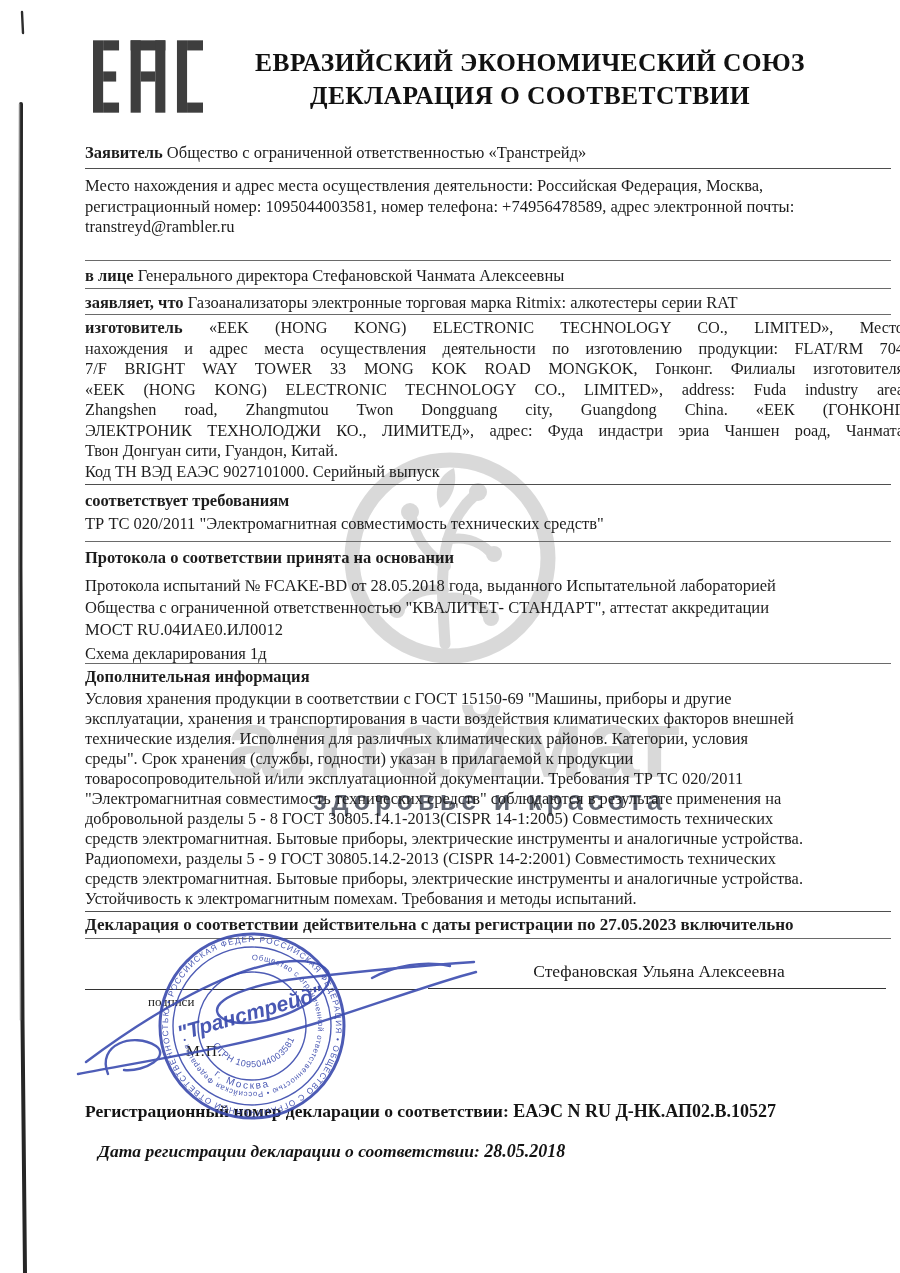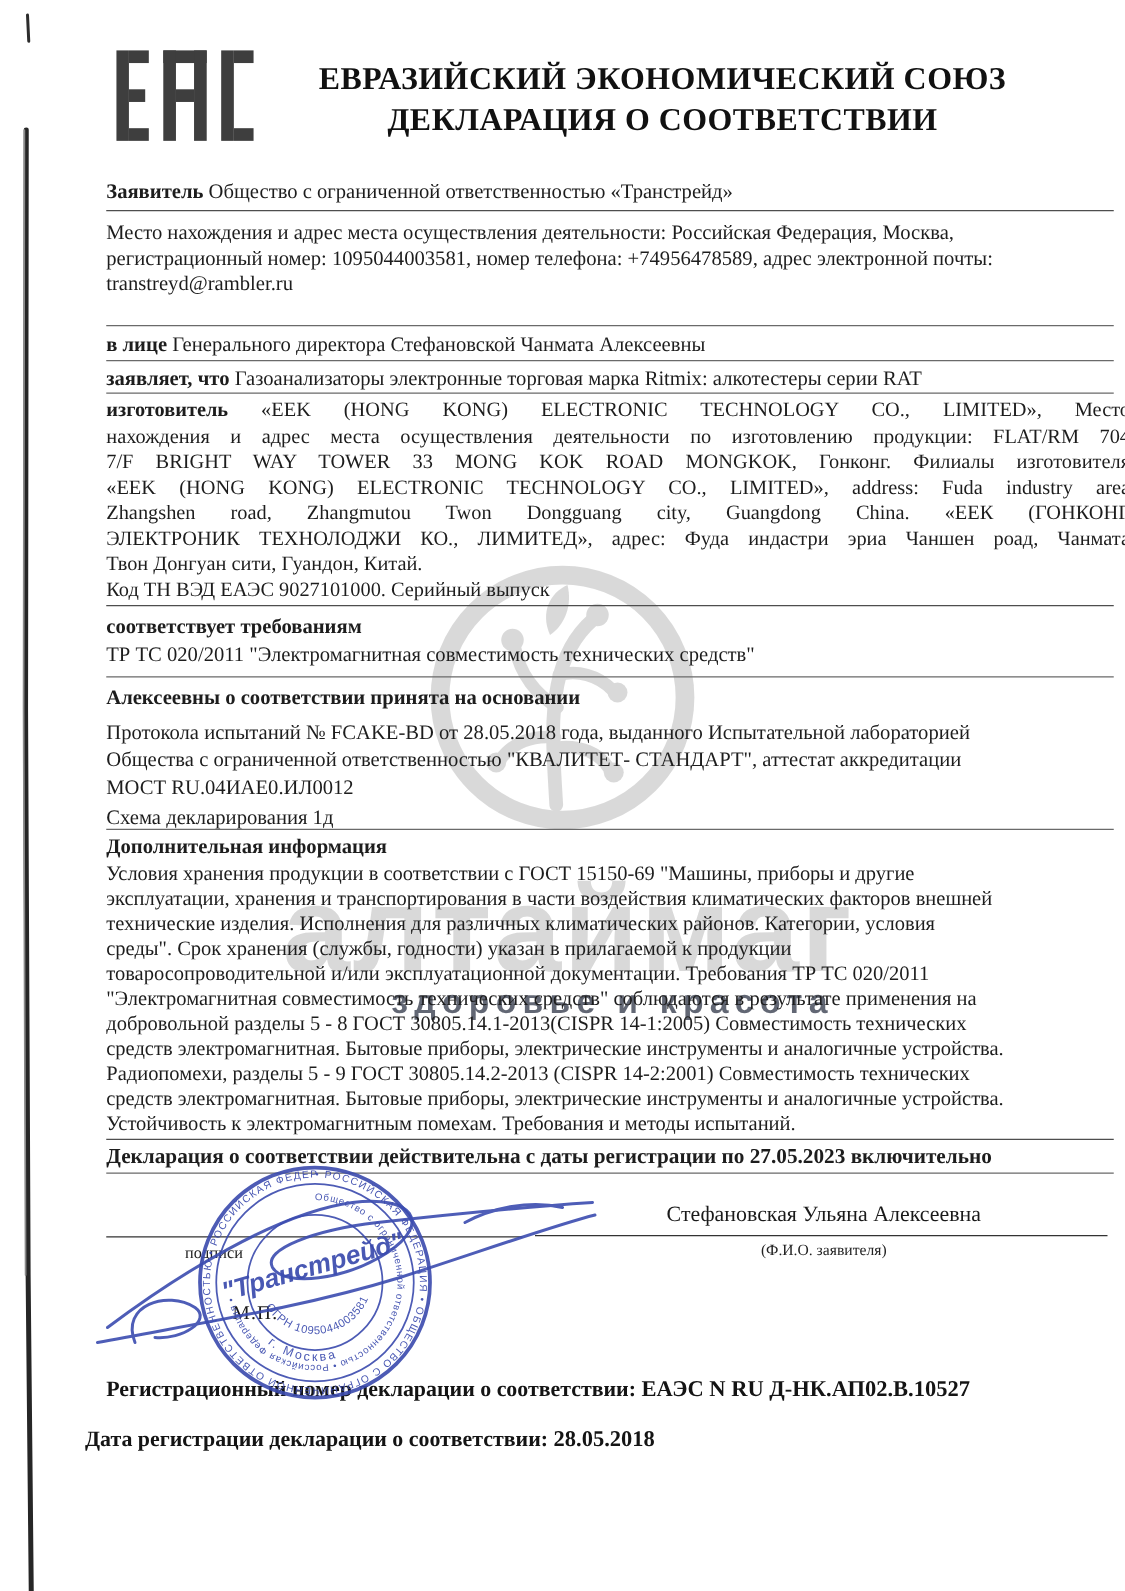--- a/index.html
+++ b/index.html
@@ -37,21 +37,21 @@
 
   
   .sig-line-left{position:absolute;left:85px;top:989px;width:333px;border-top:1px solid #333;}
   .sig-caption-left{position:absolute;left:148px;top:994px;font-size:13px;color:#222;}
   .mp{position:absolute;left:186px;top:1042px;font-size:15.5px;letter-spacing:1px;color:#1a1a1a;}
   .sig-name{position:absolute;left:430px;top:961px;width:458px;text-align:center;font-size:17.5px;color:#1a1a1a;}
   .sig-line-right{position:absolute;left:428px;top:988px;width:458px;border-top:1px solid #333;}
   .sig-caption-right{position:absolute;left:430px;top:993px;width:458px;text-align:center;font-size:12.5px;color:#222;}
 
   .reg{position:absolute;left:85px;top:1101px;font-size:17.5px;font-weight:bold;color:#141414;}
-  .regdate{position:absolute;left:68px;top:1141px;font-size:17.5px;font-weight:bold;color:#141414;}
+  .regdate{position:absolute;left:98px;top:1141px;font-size:17.5px;font-weight:bold;color:#141414;font-style:italic;}
   .reg .val,.regdate .val{font-size:18px;}
 
   
   .wm-title{position:absolute;left:226px;top:688px;font-family:"Liberation Sans","DejaVu Sans",sans-serif;
             font-weight:bold;font-size:97px;letter-spacing:2px;color:#c2c2c2;opacity:0.62;}
   .wm-sub{position:absolute;left:250px;top:786px;width:480px;text-align:center;
           font-family:"Liberation Sans","DejaVu Sans",sans-serif;font-weight:bold;
           font-size:27px;letter-spacing:5px;color:#0f172a;opacity:0.65;}
   .wm-emblem{position:absolute;left:340px;top:448px;opacity:0.5;}
 </style>
@@ -147,21 +147,21 @@
           <div class="pline">Твон Донгуан сити, Гуандон, Китай.</div>
           <div class="pline">Код ТН ВЭД ЕАЭС 9027101000. Серийный выпуск</div>
         </div>
     </div>
     <div class="rule" style="top:484px"></div>
 
     <div class="abs line b" style="top:490px">соответствует требованиям</div>
     <div class="abs line" style="top:513px">ТР ТС 020/2011 "Электромагнитная совместимость технических средств"</div>
     <div class="rule soft" style="top:541px"></div>
 
-    <div class="abs line b" style="top:547px">Алексеевны о соответствии принята на основании</div>
+    <div class="abs line b" style="top:547px">Протокола о соответствии принята на основании</div>
     <div class="abs basis" style="top:575px">
 
     <div class="pline">Протокола испытаний № FCAKE-BD от 28.05.2018 года, выданного Испытательной лабораторией</div>
         <div class="pline">Общества с ограниченной ответственностью "КВАЛИТЕТ- СТАНДАРТ", аттестат аккредитации</div>
         <div class="pline">МОСТ RU.04ИАЕ0.ИЛ0012</div>
       </div>
     <div class="abs line" style="top:643px">Схема декларирования 1д</div>
     <div class="rule soft" style="top:663px"></div>
 
     <div class="abs line b" style="top:666px">Дополнительная информация</div>
@@ -182,21 +182,20 @@
     <div class="rule" style="top:911px"></div>
 
     <div class="abs validity" style="top:915px">Декларация о соответствии  действительна с даты регистрации по 27.05.2023 включительно</div>
     <div class="rule soft" style="top:938px"></div>
 
     <div class="sig-line-left"></div>
     <div class="sig-caption-left">подписи</div>
     <div class="mp">М.П.</div>
     <div class="sig-name">Стефановская Ульяна Алексеевна</div>
     <div class="sig-line-right"></div>
-    <div class="sig-caption-right">(Ф.И.О. заявителя)</div>
 
     <div class="reg">
       <span>Регистрационный номер декларации о соответствии:</span>
       <span class="val">ЕАЭС N RU Д-НК.АП02.В.10527</span>
     </div>
     <div class="regdate">
       <span>Дата регистрации декларации о соответствии:</span>
       <span class="val">28.05.2018</span>
     </div>
   </div>

